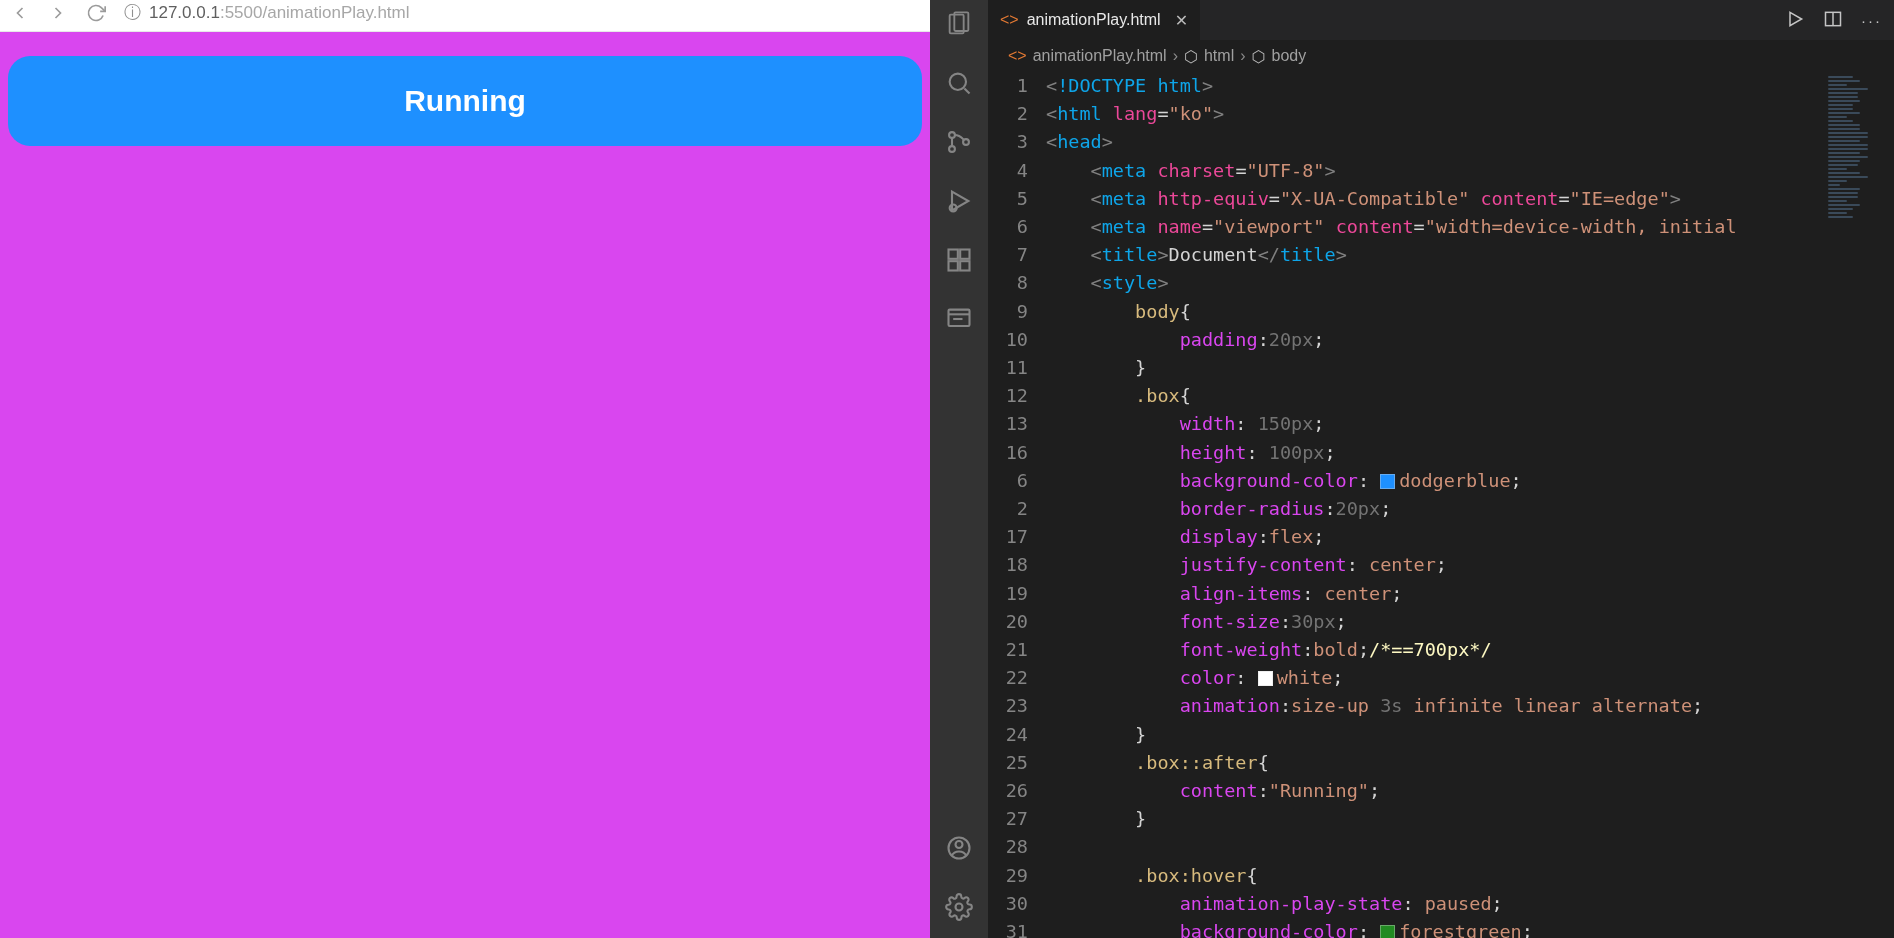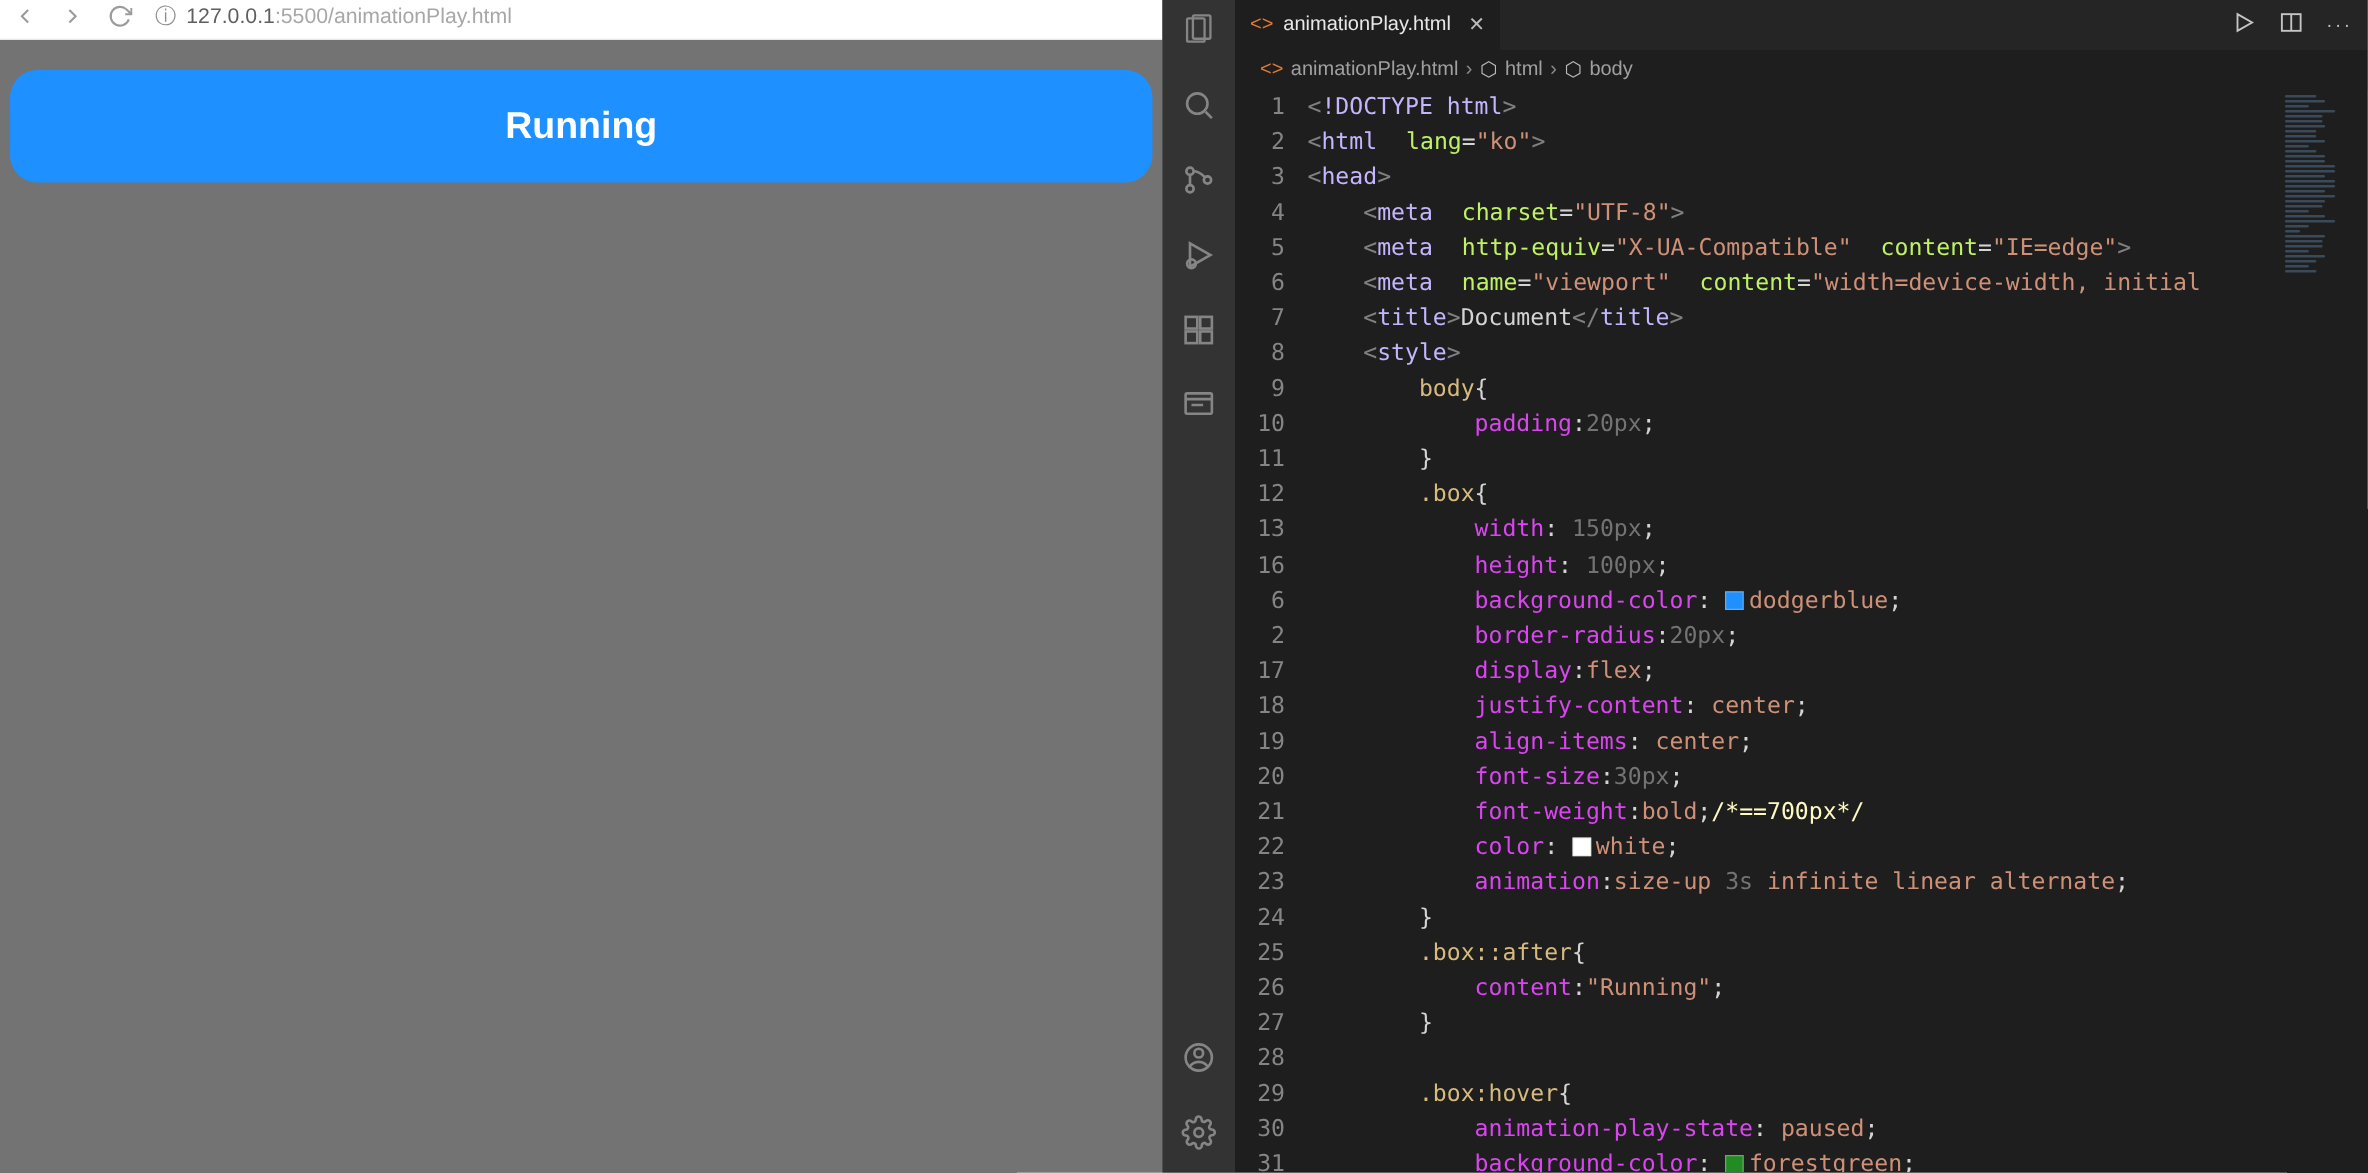--- a/index.html
+++ b/index.html
@@ -41,21 +41,21 @@
       flex: 1;
       display: flex;
       align-items: center;
       gap: 8px;
       color: #5f5f5f;
       font-size: 17px;
     }
     .url-dim { color: #a7a7a7; }
     .page {
       flex: 1;
-      background: #737373;
+      background: #d946ef;
       padding: 24px 8px;
     }
     .running-box {
       width: 100%;
       height: 90px;
       background-color: dodgerblue;
       border-radius: 22px;
       display: flex;
       justify-content: center;
       align-items: center;
@@ -155,22 +155,22 @@
       width: 70px;
       background: #1e1e1e;
       position: relative;
       padding: 4px 4px;
     }
     .mini-line { height:2px; margin-bottom:2px; background:#3a4a5a; border-radius:1px; }
     .mini-line.s1{width:30%;} .mini-line.s2{width:40%;} .mini-line.s3{width:52%;}
     .mini-line.s4{width:65%;} .mini-line.s5{width:48%;} .mini-line.s6{width:20%;}
 
     
-    .c-tag  { color:#c4b5fd;text-align:right; }
-    .c-attr { color:#bef264;margin-left:12px; }
+    .c-tag  { color:#0ea5e9;text-align:right; }
+    .c-attr { color:#ec4899; }
     .c-str  { color:#ce9178; }
     .c-punc { color:#808080; }
     .c-text { color:#d4d4d4; }
     .c-sel  { color:#d7ba7d; }
     .c-prop { color:#d946ef; }
     .c-val  { color:#ce9178; }
     .c-num  { color:#737373; }
     .c-comm { color:#fef9c3; }
     .swatch {
       display:inline-block; width:15px; height:15px;

